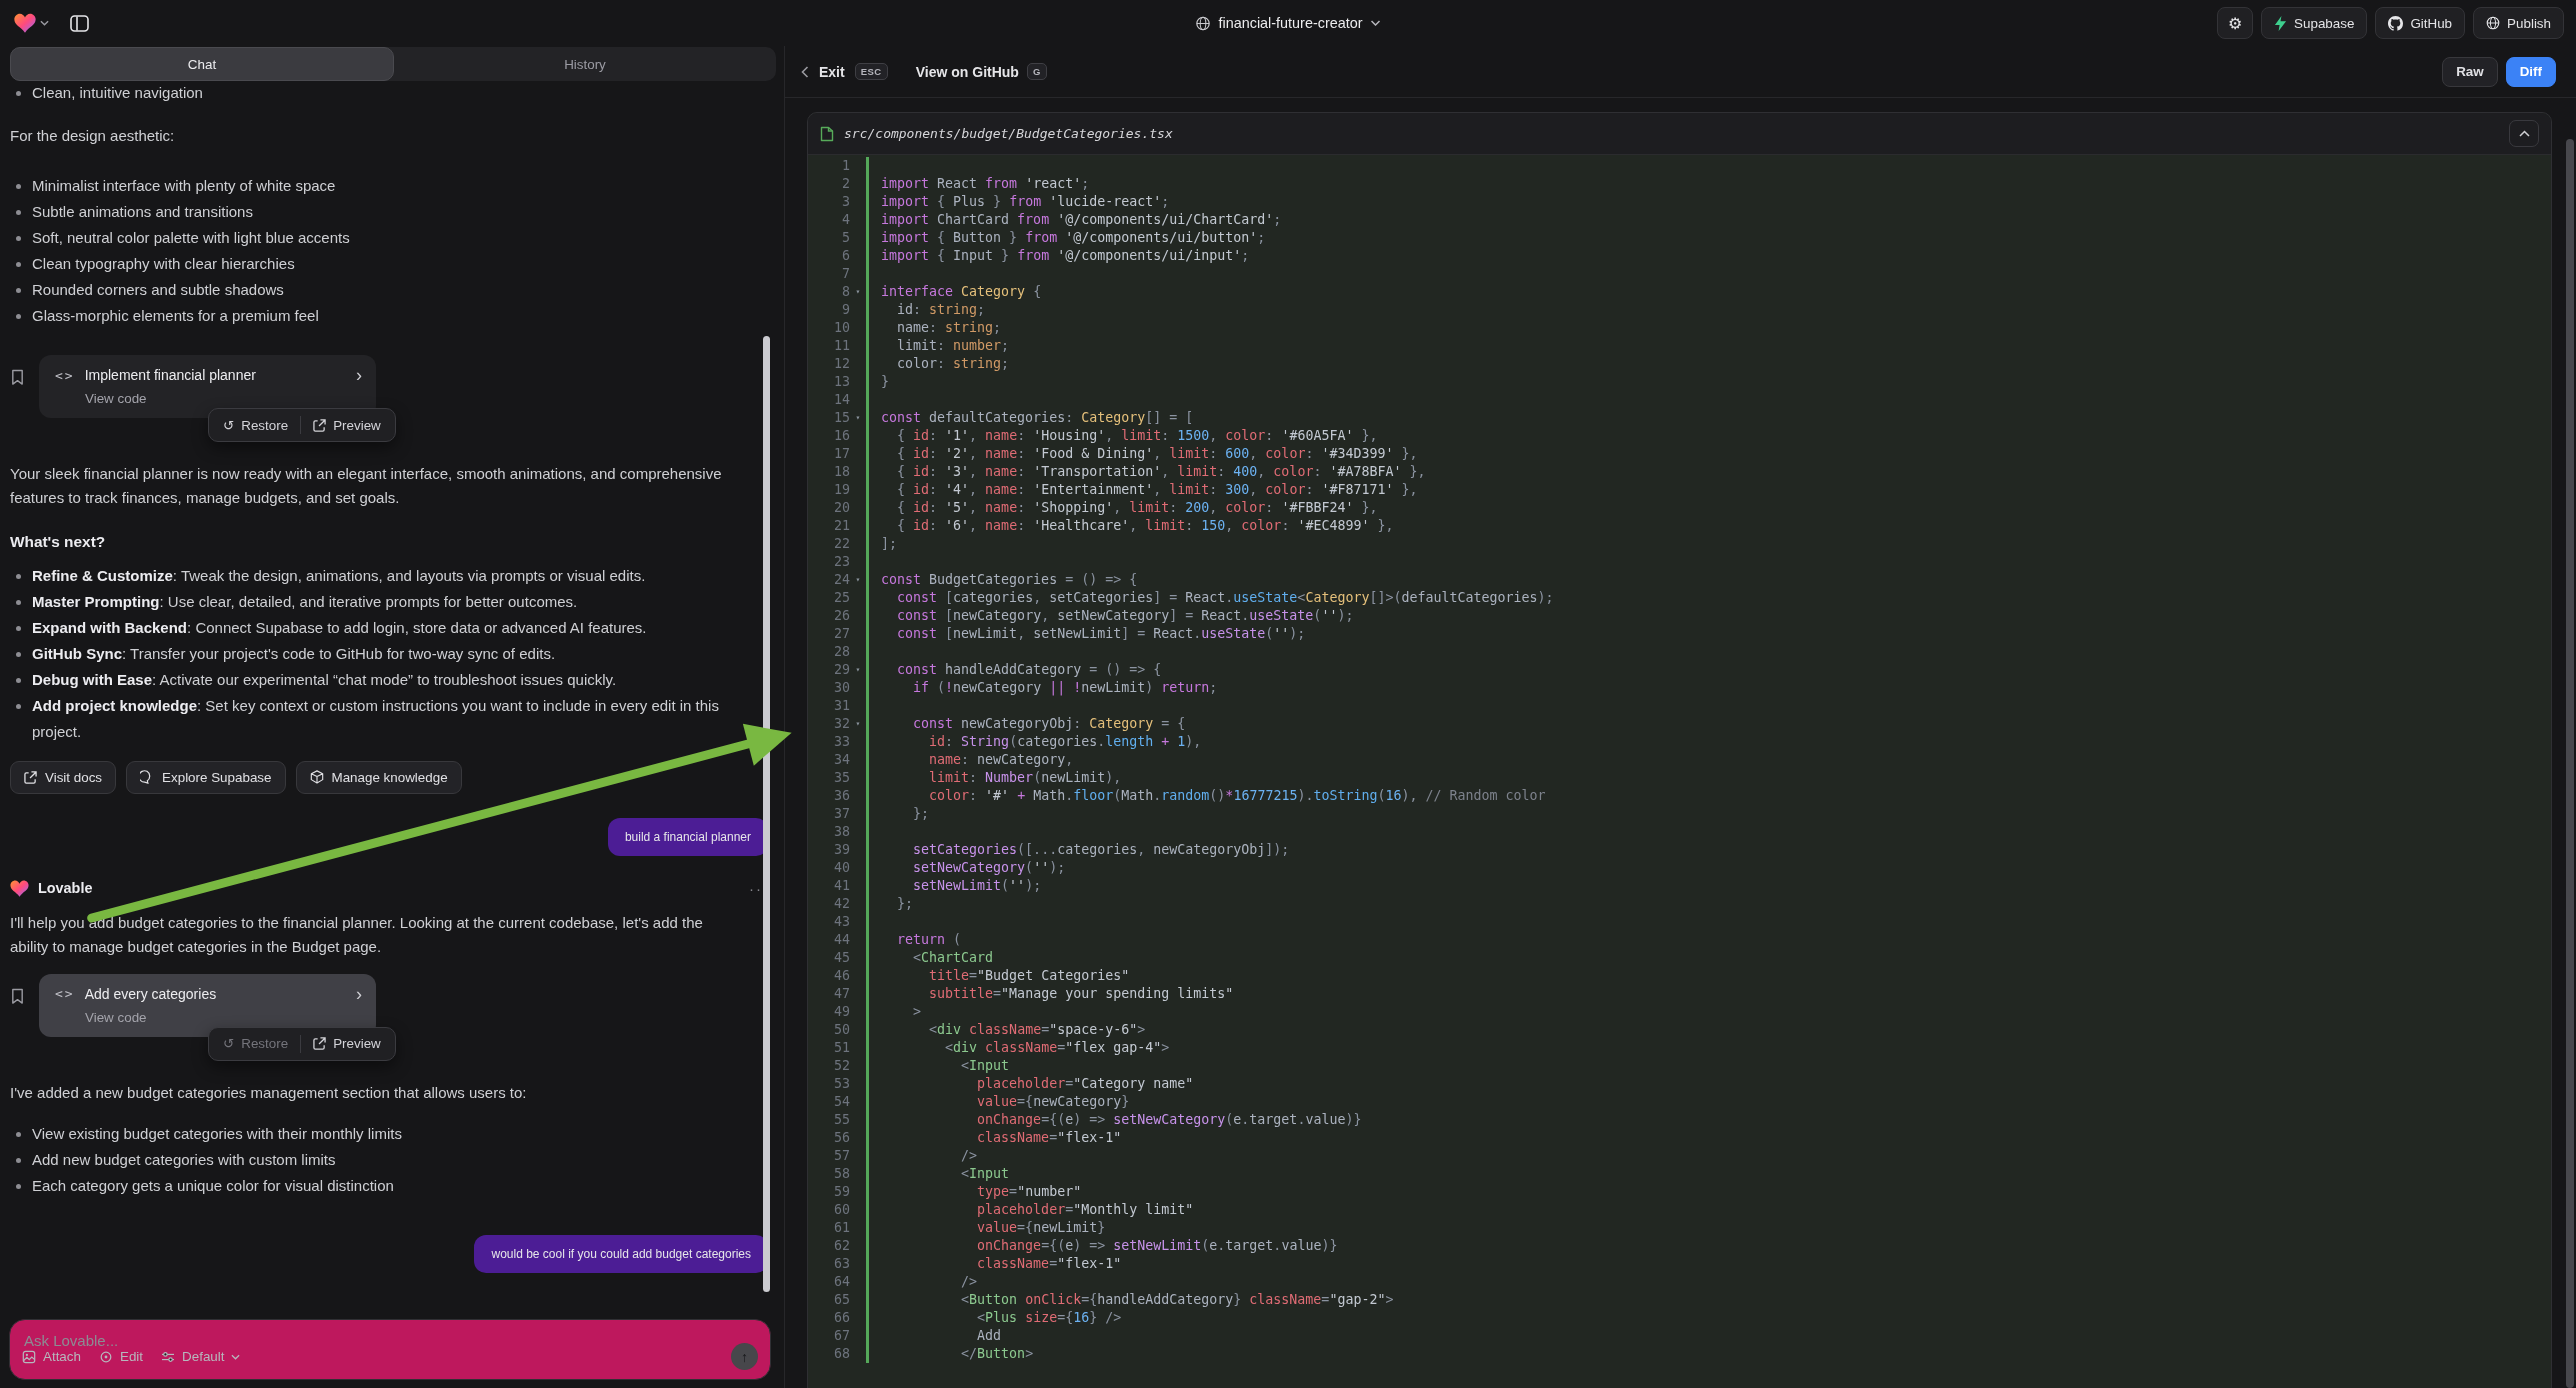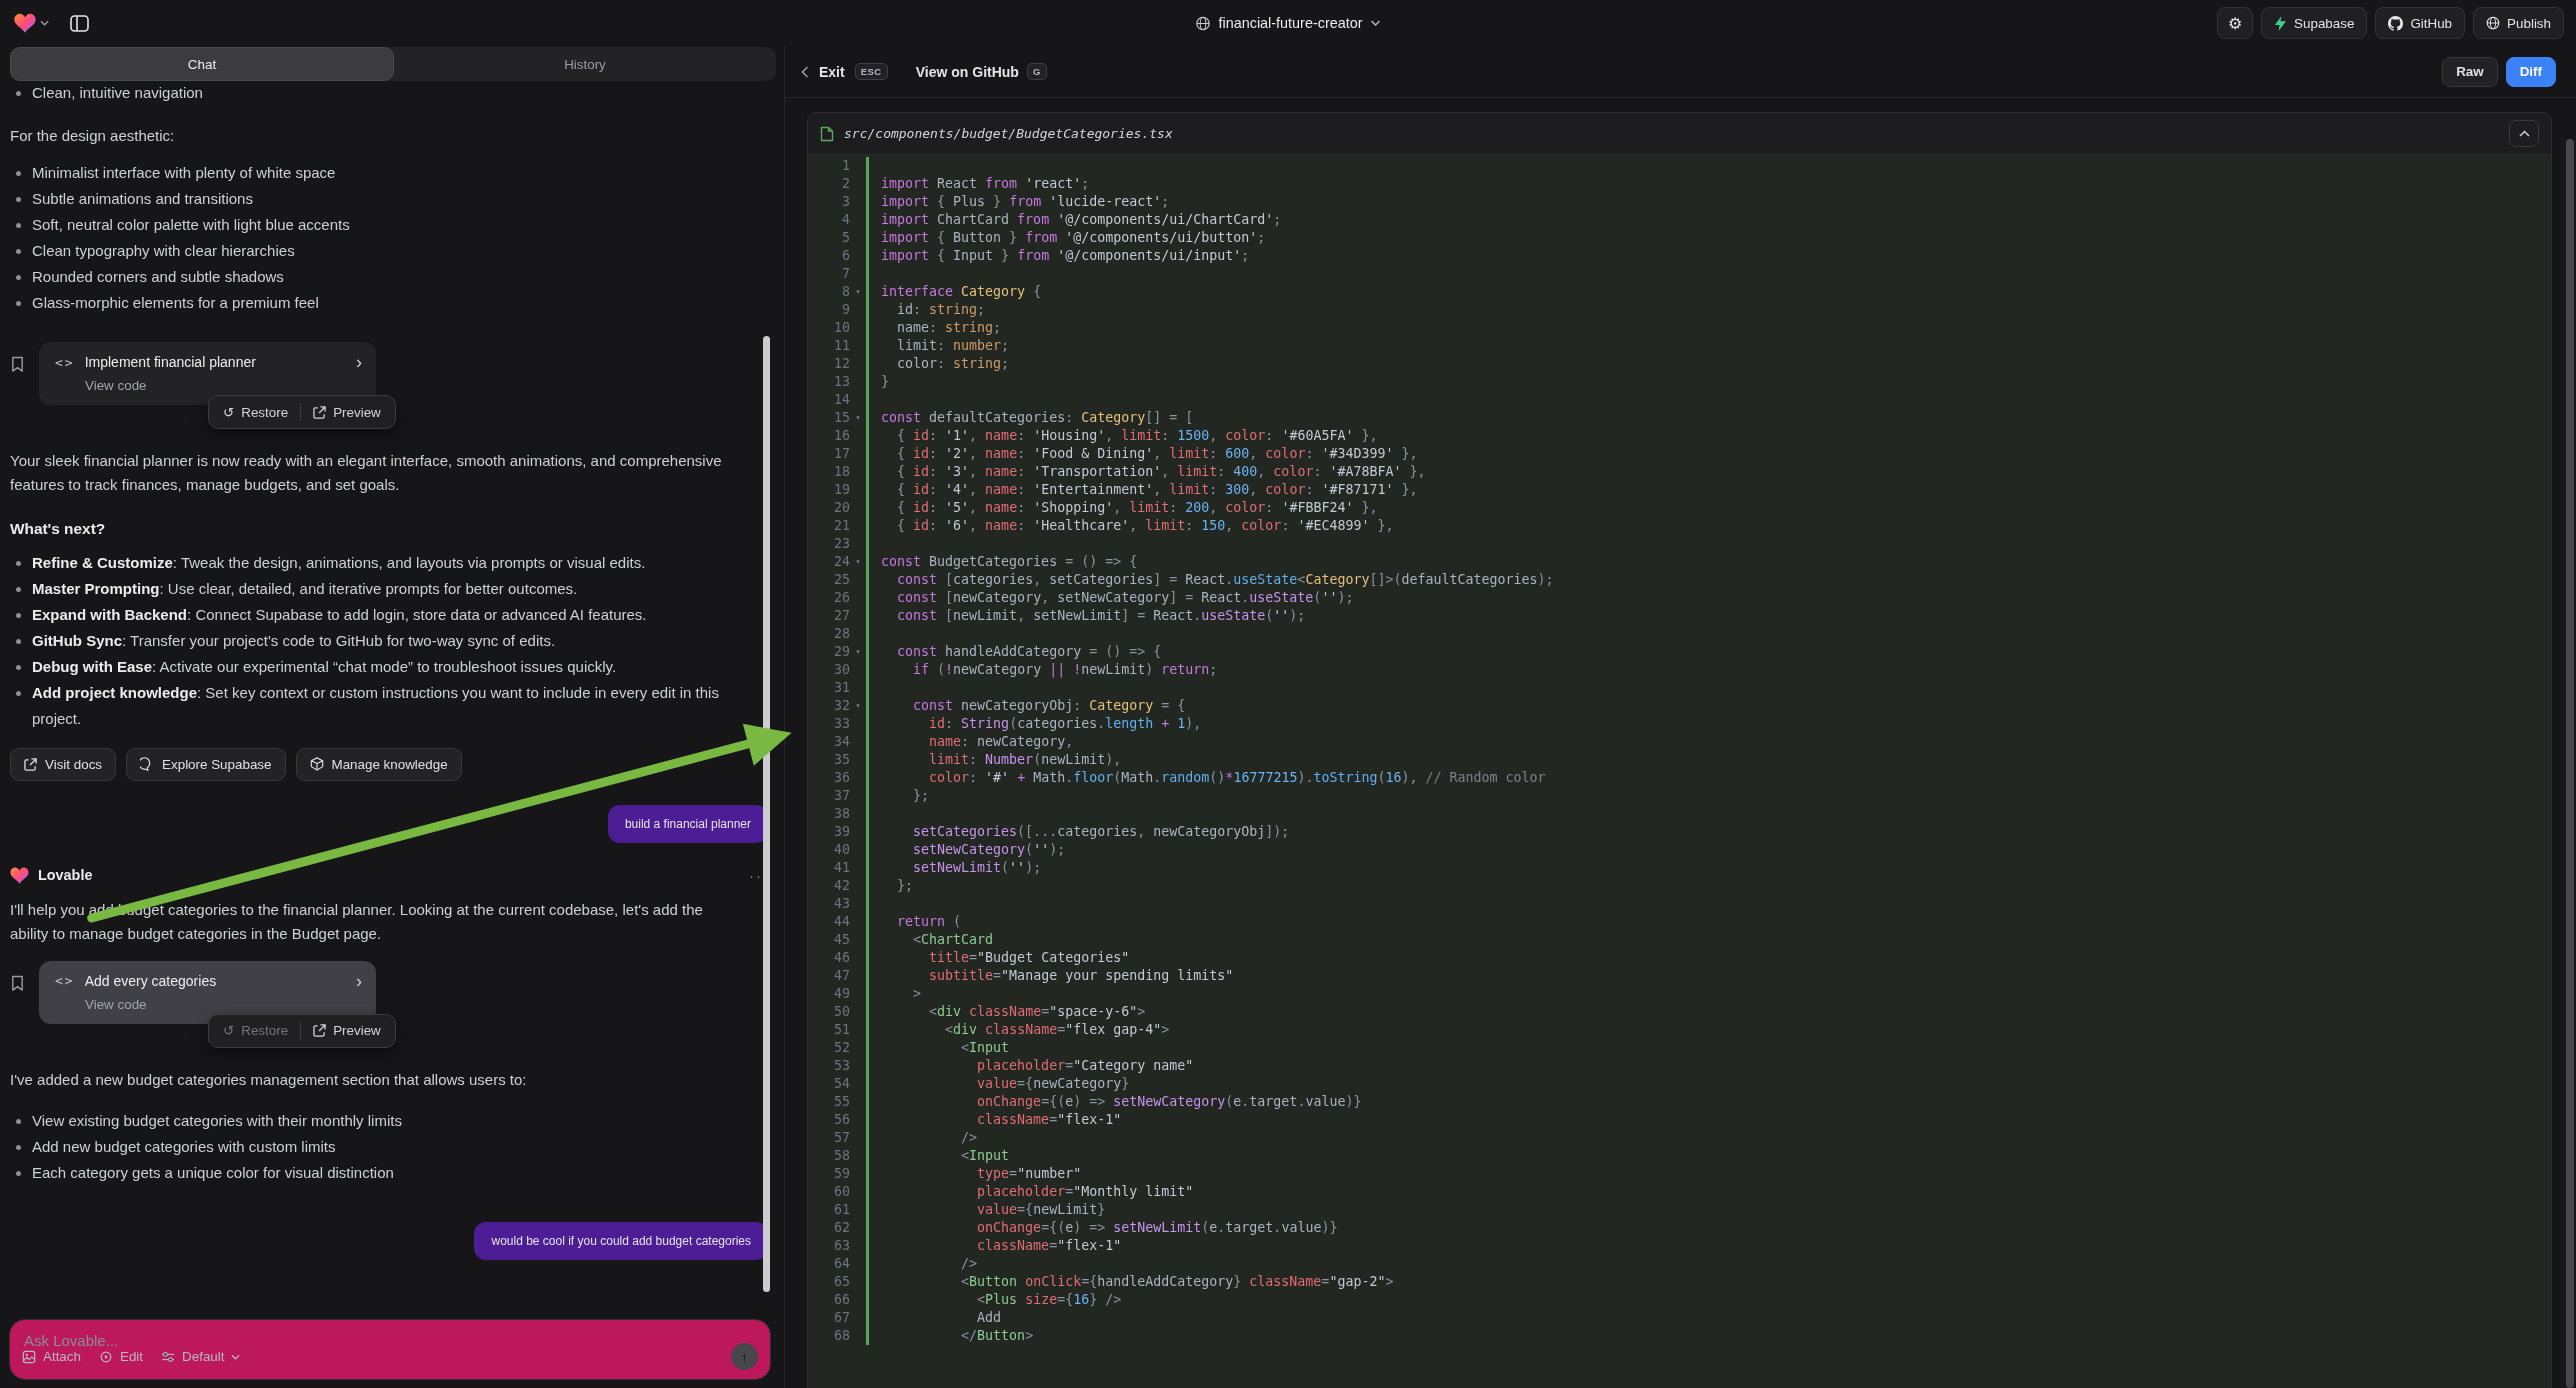--- a/index.html
+++ b/index.html
@@ -24,21 +24,21 @@
   .tabs { position:absolute; top:1px; left:10px; right:8px; height:34px; background:#232326; border-radius:10px; display:flex; }
   .tab { flex:1; display:flex; align-items:center; justify-content:center; font-size:13.4px; color:#9b9ba3; border-radius:10px; }
   .tab.active { background:#3b3b40; border:1px solid #4a4a4f; color:#ededf0; }
 
   .chat-scroll { position:absolute; top:34px; left:0; right:0; bottom:92px; padding:0 14px 0 10px;
     overflow:hidden; display:flex; flex-direction:column; align-items:flex-start; font-size:15px; color:#cfd0d4; }
   .chat-scroll ul { list-style:none; width:100%; }
   .chat-scroll li { position:relative; padding-left:22px; line-height:26px; }
   .chat-scroll li::before { content:""; position:absolute; left:6px; top:11px; width:5px; height:5px; border-radius:50%; background:#8d8d93; }
   .intro { margin-top:18px; line-height:24px; }
-  .b-list { margin-top:12px; }
+  .b-list { margin-top:25px; }
   .para { margin-top:20px; line-height:24.4px; max-width:735px; }
   .heading { margin-top:22px; font-weight:bold; color:#ececf0; font-size:15.4px; }
   .next-list { margin-top:12px; }
   .next-list li { line-height:26px; }
   .next-list b { color:#ececf0; }
 
   .card-row { margin-top:26px; display:flex; gap:14px; align-items:flex-start; }
   .vcard-wrap { display:flex; flex-direction:column; align-items:flex-start; }
   .vcard { width:337px; border-radius:12px; background:#232326; padding:12px 14px 12px 16px; }
   .vcard.highlight { background:#404046; }
@@ -404,20 +404,21 @@
           <div class="cl"><span class="ln">12</span><span class="fold"></span><span class="lc"><span class="tk-p">  </span><span class="tk-v">color</span><span class="tk-p">: </span><span class="tk-pr">string</span><span class="tk-p">;</span></span></div>
           <div class="cl"><span class="ln">13</span><span class="fold"></span><span class="lc"><span class="tk-p">}</span></span></div>
           <div class="cl"><span class="ln">14</span><span class="fold"></span><span class="lc">&nbsp;</span></div>
           <div class="cl"><span class="ln">15</span><span class="fold">▾</span><span class="lc"><span class="tk-k">const </span><span class="tk-v">defaultCategories</span><span class="tk-p">: </span><span class="tk-ty">Category</span><span class="tk-p">[] = [</span></span></div>
           <div class="cl"><span class="ln">16</span><span class="fold"></span><span class="lc"><span class="tk-p">  { </span><span class="tk-a">id</span><span class="tk-p">: </span><span class="tk-s">'1'</span><span class="tk-p">, </span><span class="tk-a">name</span><span class="tk-p">: </span><span class="tk-s">'Housing'</span><span class="tk-p">, </span><span class="tk-a">limit</span><span class="tk-p">: </span><span class="tk-n">1500</span><span class="tk-p">, </span><span class="tk-a">color</span><span class="tk-p">: </span><span class="tk-s">'#60A5FA'</span><span class="tk-p"> },</span></span></div>
           <div class="cl"><span class="ln">17</span><span class="fold"></span><span class="lc"><span class="tk-p">  { </span><span class="tk-a">id</span><span class="tk-p">: </span><span class="tk-s">'2'</span><span class="tk-p">, </span><span class="tk-a">name</span><span class="tk-p">: </span><span class="tk-s">'Food &amp; Dining'</span><span class="tk-p">, </span><span class="tk-a">limit</span><span class="tk-p">: </span><span class="tk-n">600</span><span class="tk-p">, </span><span class="tk-a">color</span><span class="tk-p">: </span><span class="tk-s">'#34D399'</span><span class="tk-p"> },</span></span></div>
           <div class="cl"><span class="ln">18</span><span class="fold"></span><span class="lc"><span class="tk-p">  { </span><span class="tk-a">id</span><span class="tk-p">: </span><span class="tk-s">'3'</span><span class="tk-p">, </span><span class="tk-a">name</span><span class="tk-p">: </span><span class="tk-s">'Transportation'</span><span class="tk-p">, </span><span class="tk-a">limit</span><span class="tk-p">: </span><span class="tk-n">400</span><span class="tk-p">, </span><span class="tk-a">color</span><span class="tk-p">: </span><span class="tk-s">'#A78BFA'</span><span class="tk-p"> },</span></span></div>
           <div class="cl"><span class="ln">19</span><span class="fold"></span><span class="lc"><span class="tk-p">  { </span><span class="tk-a">id</span><span class="tk-p">: </span><span class="tk-s">'4'</span><span class="tk-p">, </span><span class="tk-a">name</span><span class="tk-p">: </span><span class="tk-s">'Entertainment'</span><span class="tk-p">, </span><span class="tk-a">limit</span><span class="tk-p">: </span><span class="tk-n">300</span><span class="tk-p">, </span><span class="tk-a">color</span><span class="tk-p">: </span><span class="tk-s">'#F87171'</span><span class="tk-p"> },</span></span></div>
           <div class="cl"><span class="ln">20</span><span class="fold"></span><span class="lc"><span class="tk-p">  { </span><span class="tk-a">id</span><span class="tk-p">: </span><span class="tk-s">'5'</span><span class="tk-p">, </span><span class="tk-a">name</span><span class="tk-p">: </span><span class="tk-s">'Shopping'</span><span class="tk-p">, </span><span class="tk-a">limit</span><span class="tk-p">: </span><span class="tk-n">200</span><span class="tk-p">, </span><span class="tk-a">color</span><span class="tk-p">: </span><span class="tk-s">'#FBBF24'</span><span class="tk-p"> },</span></span></div>
           <div class="cl"><span class="ln">21</span><span class="fold"></span><span class="lc"><span class="tk-p">  { </span><span class="tk-a">id</span><span class="tk-p">: </span><span class="tk-s">'6'</span><span class="tk-p">, </span><span class="tk-a">name</span><span class="tk-p">: </span><span class="tk-s">'Healthcare'</span><span class="tk-p">, </span><span class="tk-a">limit</span><span class="tk-p">: </span><span class="tk-n">150</span><span class="tk-p">, </span><span class="tk-a">color</span><span class="tk-p">: </span><span class="tk-s">'#EC4899'</span><span class="tk-p"> },</span></span></div>
+          <div class="cl"><span class="ln">22</span><span class="fold"></span><span class="lc"><span class="tk-p">];</span></span></div>
           <div class="cl"><span class="ln">23</span><span class="fold"></span><span class="lc">&nbsp;</span></div>
           <div class="cl"><span class="ln">24</span><span class="fold">▾</span><span class="lc"><span class="tk-k">const </span><span class="tk-v">BudgetCategories </span><span class="tk-p">= () =&gt; {</span></span></div>
           <div class="cl"><span class="ln">25</span><span class="fold"></span><span class="lc"><span class="tk-p">  </span><span class="tk-k">const </span><span class="tk-p">[</span><span class="tk-v">categories</span><span class="tk-p">, </span><span class="tk-v">setCategories</span><span class="tk-p">] = </span><span class="tk-v">React</span><span class="tk-p">.</span><span class="tk-f">useState</span><span class="tk-p">&lt;</span><span class="tk-ty">Category</span><span class="tk-p">[]&gt;(</span><span class="tk-v">defaultCategories</span><span class="tk-p">);</span></span></div>
           <div class="cl"><span class="ln">26</span><span class="fold"></span><span class="lc"><span class="tk-p">  </span><span class="tk-k">const </span><span class="tk-p">[</span><span class="tk-v">newCategory</span><span class="tk-p">, </span><span class="tk-v">setNewCategory</span><span class="tk-p">] = </span><span class="tk-v">React</span><span class="tk-p">.</span><span class="tk-fv">useState</span><span class="tk-p">(</span><span class="tk-s">''</span><span class="tk-p">);</span></span></div>
           <div class="cl"><span class="ln">27</span><span class="fold"></span><span class="lc"><span class="tk-p">  </span><span class="tk-k">const </span><span class="tk-p">[</span><span class="tk-v">newLimit</span><span class="tk-p">, </span><span class="tk-v">setNewLimit</span><span class="tk-p">] = </span><span class="tk-v">React</span><span class="tk-p">.</span><span class="tk-fv">useState</span><span class="tk-p">(</span><span class="tk-s">''</span><span class="tk-p">);</span></span></div>
           <div class="cl"><span class="ln">28</span><span class="fold"></span><span class="lc">&nbsp;</span></div>
           <div class="cl"><span class="ln">29</span><span class="fold">▾</span><span class="lc"><span class="tk-p">  </span><span class="tk-k">const </span><span class="tk-v">handleAddCategory </span><span class="tk-p">= () =&gt; {</span></span></div>
           <div class="cl"><span class="ln">30</span><span class="fold"></span><span class="lc"><span class="tk-p">    </span><span class="tk-k">if </span><span class="tk-p">(</span><span class="tk-op">!</span><span class="tk-v">newCategory </span><span class="tk-op">|| </span><span class="tk-op">!</span><span class="tk-v">newLimit</span><span class="tk-p">) </span><span class="tk-k">return</span><span class="tk-p">;</span></span></div>
           <div class="cl"><span class="ln">31</span><span class="fold"></span><span class="lc">&nbsp;</span></div>
           <div class="cl"><span class="ln">32</span><span class="fold">▾</span><span class="lc"><span class="tk-p">    </span><span class="tk-k">const </span><span class="tk-v">newCategoryObj</span><span class="tk-p">: </span><span class="tk-ty">Category </span><span class="tk-p">= {</span></span></div>

